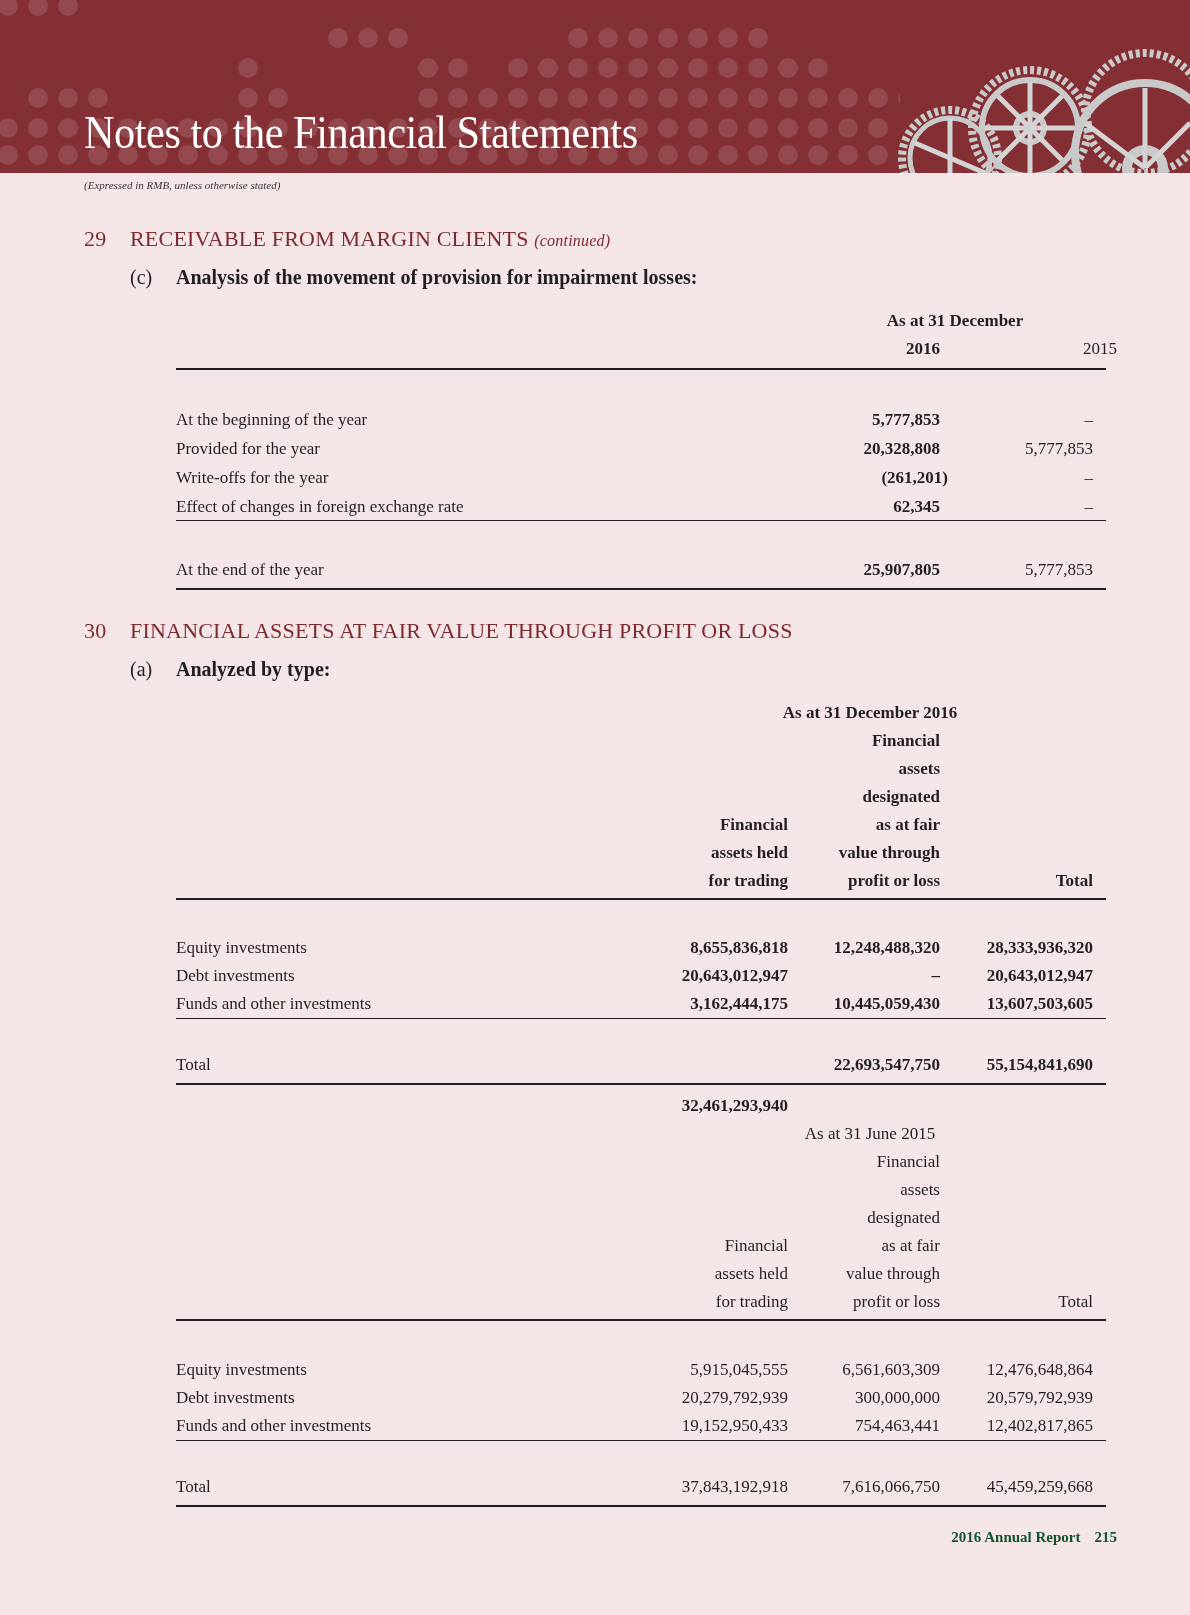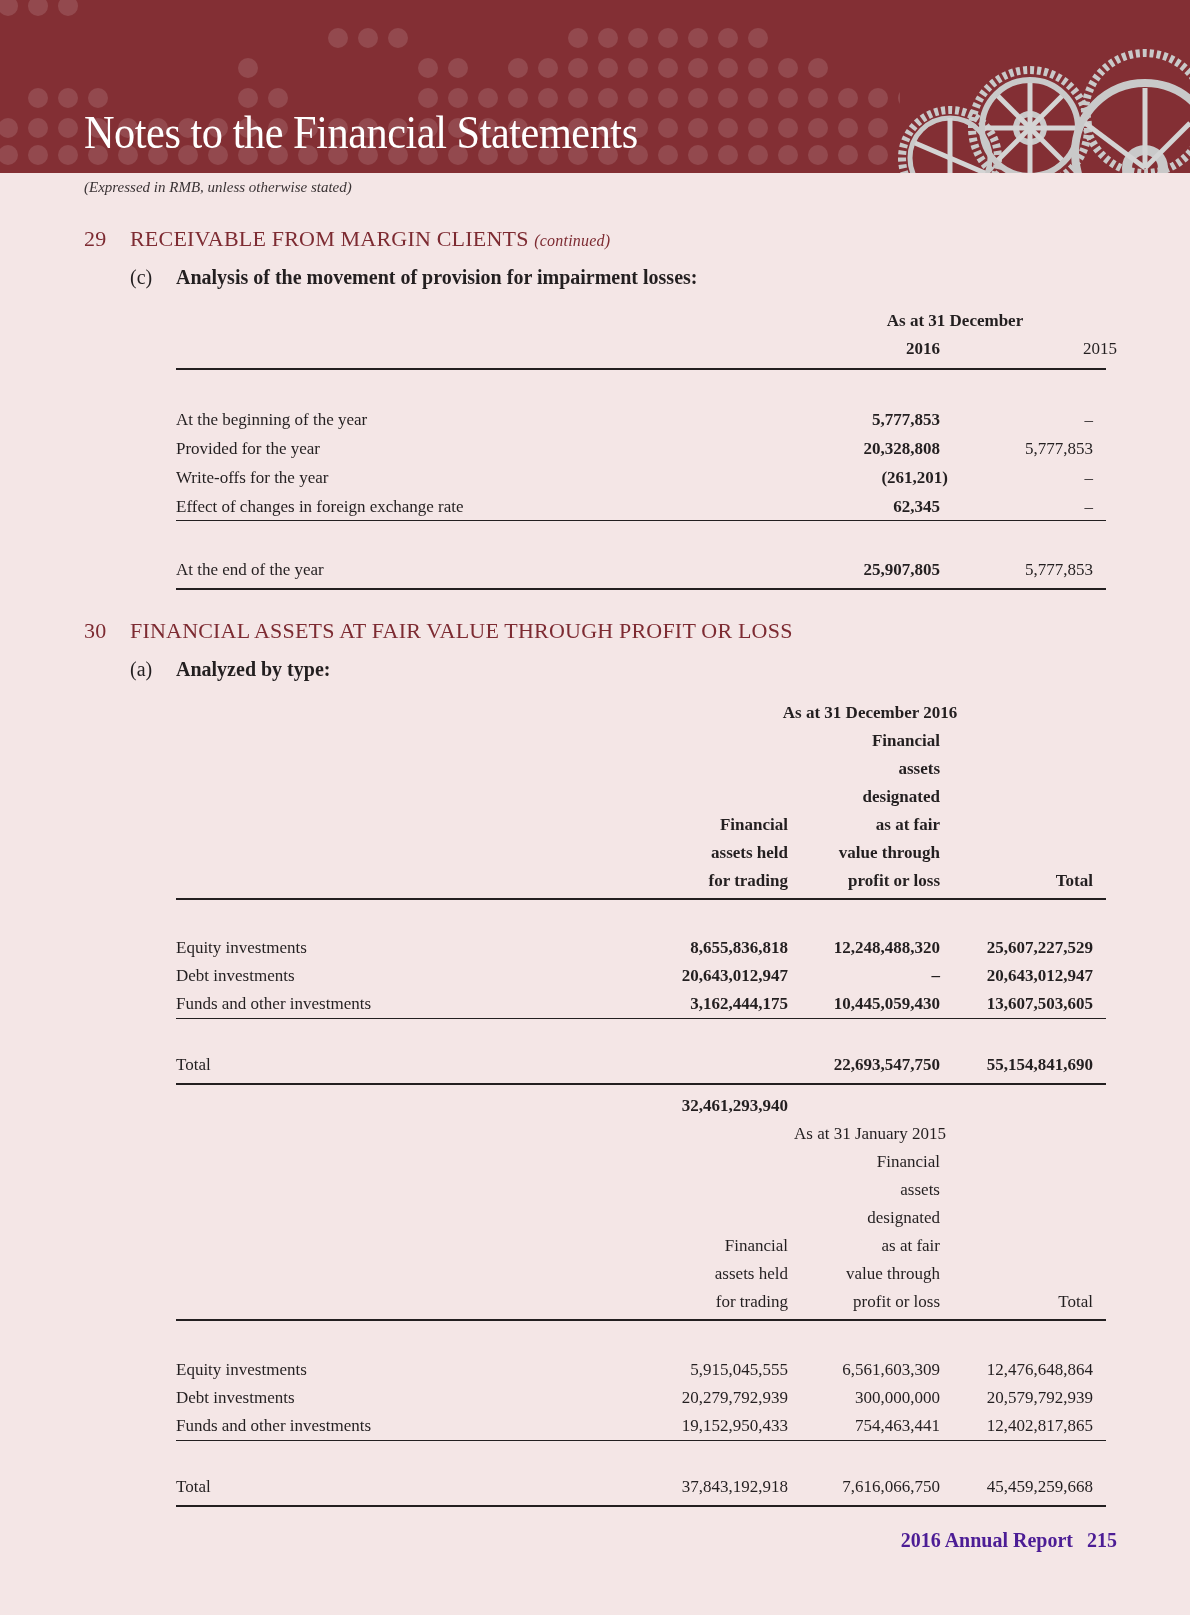--- a/index.html
+++ b/index.html
@@ -17,40 +17,40 @@
   .banner svg.dots { position: absolute; left: 0; top: 0; }
   .banner svg.gears { position: absolute; right: 0; bottom: 0; }
   .banner-title {
     position: absolute; left: 84px; top: 106px;
     font-size: 46px; color: #ffffff; letter-spacing: -0.5px;
     font-family: "Liberation Serif", "DejaVu Serif", serif;
     transform: scaleX(0.92); transform-origin: left top;
   }
   .subtitle {
     position: absolute; left: 84px; top: 179px;
-    font-size: 15px; font-style: italic; color: #3a3335;
+    font-size: 11px; font-style: italic; color: #3a3335;
   }
   .sec-head {
     position: absolute; left: 84px; font-size: 22px; color: #7d2b32;
     letter-spacing: 0.2px;
   }
   .sec-head .num { display: inline-block; width: 46px; }
   .sec-head .cont { font-style: italic; font-size: 16px; }
   .sub-head {
     position: absolute; left: 130px; font-size: 20px; font-weight: bold; color: #231f20;
   }
   .sub-head .lbl { display: inline-block; width: 46px; font-weight: normal; }
   .txt { position: absolute; font-size: 17px; white-space: nowrap; }
   .r { text-align: right; }
   .b { font-weight: bold; }
   .rule { position: absolute; left: 176px; width: 930px; background: #231f20; }
   .thick { height: 2px; }
   .thin { height: 1px; }
   .footer {
-    position: absolute; right: 73px; top: 1529px; font-size: 20px; font-weight: bold; color: #4c1d95;
+    position: absolute; right: 73px; top: 1529px; font-size: 15px; font-weight: bold; color: #14532d;
   }
   .footer span.pg { margin-left: 14px; font-weight: bold; }
 </style>
 </head>
 <body>
 
 <div class="banner">
   <svg class="dots" width="900" height="173" id="dots">
       <circle cx="8" cy="6" r="10" fill="rgba(255,255,255,0.13)"></circle>
       <circle cx="38" cy="6" r="10" fill="rgba(255,255,255,0.13)"></circle>
@@ -251,21 +251,21 @@
   <div class="txt b r" style="left:650px;top:815px;width:138px">Financial</div>
   <div class="txt b r" style="left:650px;top:843px;width:138px">assets held</div>
   <div class="txt b r" style="left:650px;top:871px;width:138px">for trading</div>
   <div class="txt b r" style="left:980px;top:871px;width:113px">Total</div>
   <div class="rule thick" style="top:898px"></div>
 
   <div>
     <div class="txt" style="left:176px;top:938px">Equity investments</div>
     <div class="txt b r" style="left:620px;top:938px;width:168px">8,655,836,818</div>
     <div class="txt b r" style="left:790px;top:938px;width:150px">12,248,488,320</div>
-    <div class="txt b r" style="left:940px;top:938px;width:153px">25,607,227,529</div>
+    <div class="txt b r" style="left:940px;top:938px;width:153px">28,333,936,320</div>
   </div>
   <div>
     <div class="txt" style="left:176px;top:966px">Debt investments</div>
     <div class="txt b r" style="left:620px;top:966px;width:168px">20,643,012,947</div>
     <div class="txt b r" style="left:790px;top:966px;width:150px">–</div>
     <div class="txt b r" style="left:940px;top:966px;width:153px">20,643,012,947</div>
   </div>
   <div>
     <div class="txt" style="left:176px;top:994px">Funds and other investments</div>
     <div class="txt b r" style="left:620px;top:994px;width:168px">3,162,444,175</div>
@@ -276,21 +276,21 @@
   <div>
     <div class="txt" style="left:176px;top:1055px">Total</div>
     <div class="txt b r" style="left:620px;top:1096px;width:168px">32,461,293,940</div>
     <div class="txt b r" style="left:790px;top:1055px;width:150px">22,693,547,750</div>
     <div class="txt b r" style="left:940px;top:1055px;width:153px">55,154,841,690</div>
   </div>
   <div class="rule thick" style="top:1083px"></div>
 </div>
 
 <div>
-  <div class="txt" style="left:760px;top:1124px;width:220px;text-align:center">As at 31 January 2015</div>
+  <div class="txt" style="left:760px;top:1124px;width:220px;text-align:center">As at 31 June 2015</div>
   <div class="txt r" style="left:800px;top:1152px;width:140px">Financial</div>
   <div class="txt r" style="left:800px;top:1180px;width:140px">assets</div>
   <div class="txt r" style="left:800px;top:1208px;width:140px">designated</div>
   <div class="txt r" style="left:800px;top:1236px;width:140px">as at fair</div>
   <div class="txt r" style="left:800px;top:1264px;width:140px">value through</div>
   <div class="txt r" style="left:800px;top:1292px;width:140px">profit or loss</div>
   <div class="txt r" style="left:650px;top:1236px;width:138px">Financial</div>
   <div class="txt r" style="left:650px;top:1264px;width:138px">assets held</div>
   <div class="txt r" style="left:650px;top:1292px;width:138px">for trading</div>
   <div class="txt r" style="left:980px;top:1292px;width:113px">Total</div>

